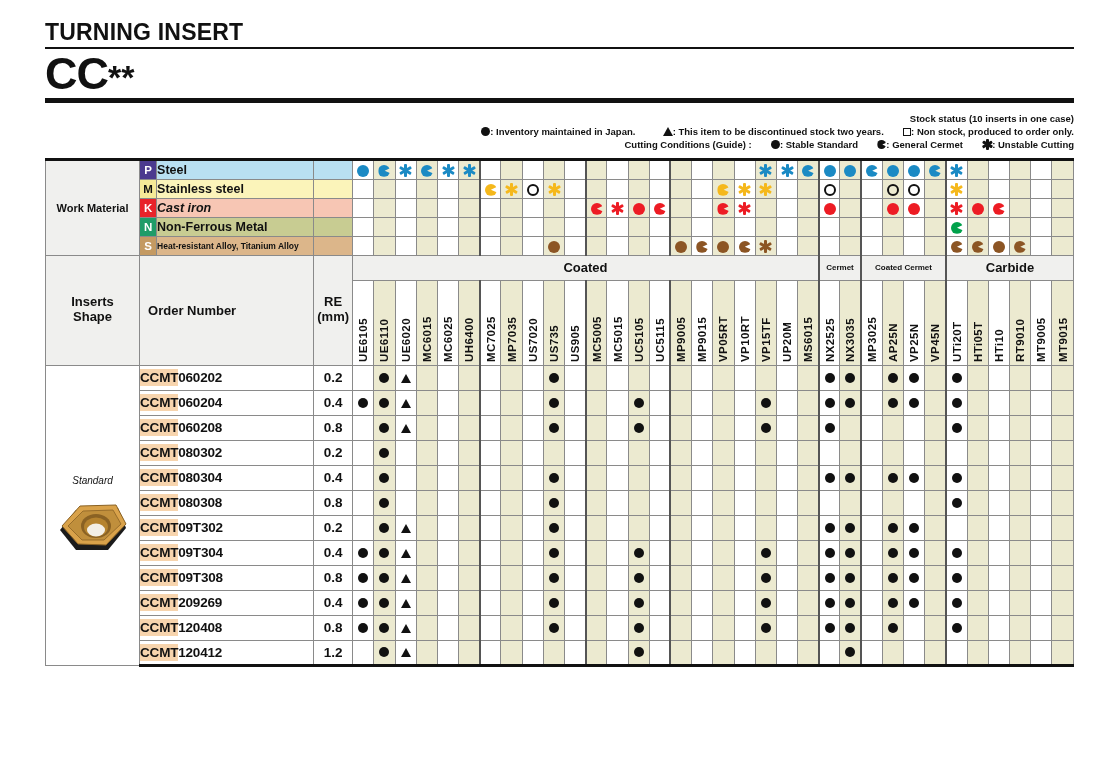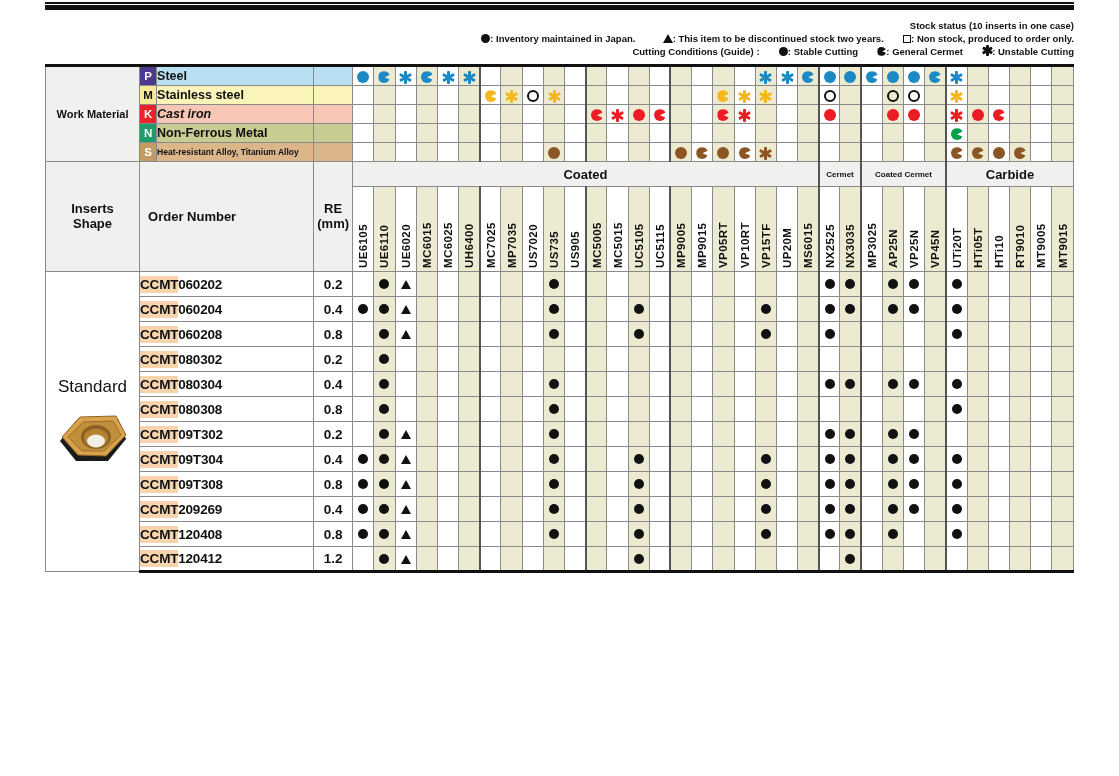--- a/index.html
+++ b/index.html
@@ -109,46 +109,48 @@
   .wg-star { background:transparent !important; }
   .wg-star span { position:absolute; left:4.6px; top:-0.6px; width:3px;height:13.2px; border-radius:1px; }
   .wg-star span:nth-child(2){ transform:rotate(60deg); }
   .wg-star span:nth-child(3){ transform:rotate(-60deg); }
 
   
   .sep-l { border-left:2px solid #555 !important; }
 
   
   .shape-cell { text-align:center; vertical-align:middle; background:#fff; position:relative; }
-  .shape-label { font-size:17px; font-weight:normal; display:block; margin-bottom:14px; }
+  .shape-label { font-size:10px; font-weight:normal; display:block; margin-bottom:14px;font-style:italic; }
   .insert-img { width:74px; height:56px; margin:0 auto; position:relative; }
 </style>
 </head>
 <body>
 
 <div class="page">
 
   <div>
+    <div class="hdr-title">TURNING INSERT</div>
     <div class="rule-thin"></div>
+    <div class="hdr-code"><span>CC</span><span class="ast">**</span></div>
     <div class="rule-thick"></div>
   </div>
 
   <div class="legend">
     <div class="l1">Stock status (10 inserts in one case)</div>
     <div class="l2">
       <span class="g g-full"></span><span>: Inventory maintained in Japan.</span>
       <span class="sp"></span>
       <span class="g g-tri"></span><span>: This item to be discontinued stock two years.</span>
       <span class="sp2"></span>
       <span class="g g-sq"></span><span>: Non stock, produced to order only.</span>
     </div>
     <div class="l3">
       <span>Cutting Conditions (Guide) :</span>
       <span class="sp2"></span>
-      <span class="g g-full"></span><span>: Stable Cutting</span>
+      <span class="g g-full"></span><span>: Stable Standard</span>
       <span class="sp2"></span>
       <span class="g g-half"></span><span>: General Cermet</span>
       <span class="sp2"></span>
       <span class="g g-star"><i></i></span><span>: Unstable Cutting</span>
     </div>
   </div>
 
   <table class="main">
     <colgroup id="colgroup-main">
         <col style="width: 94px;">

